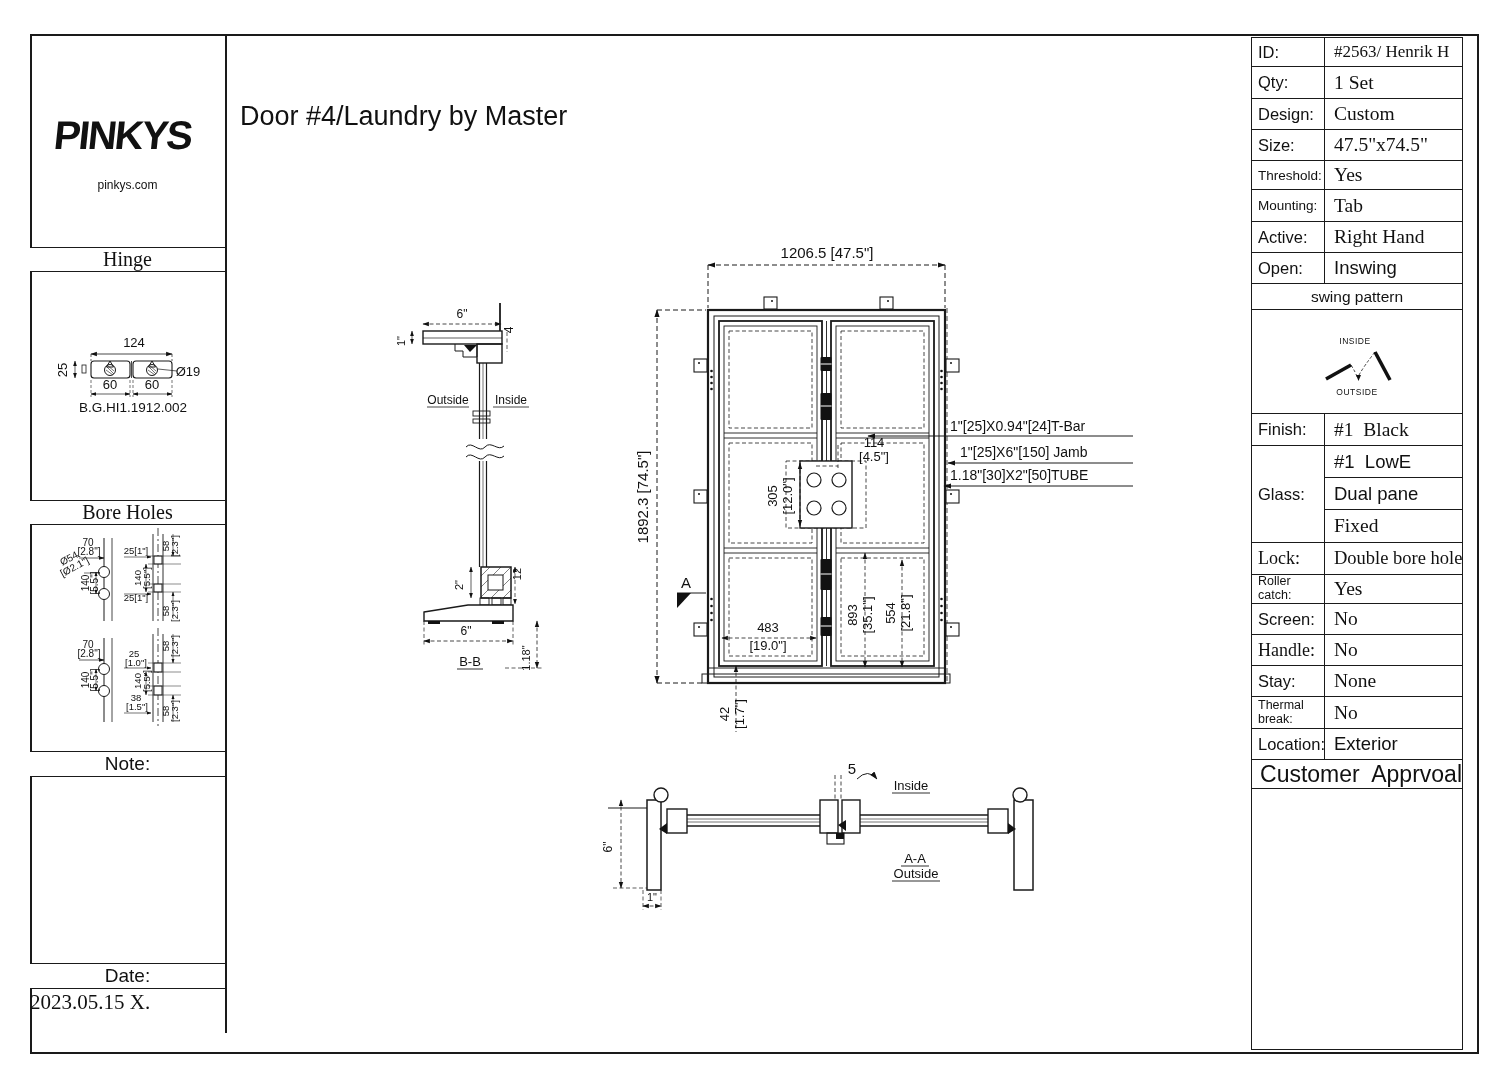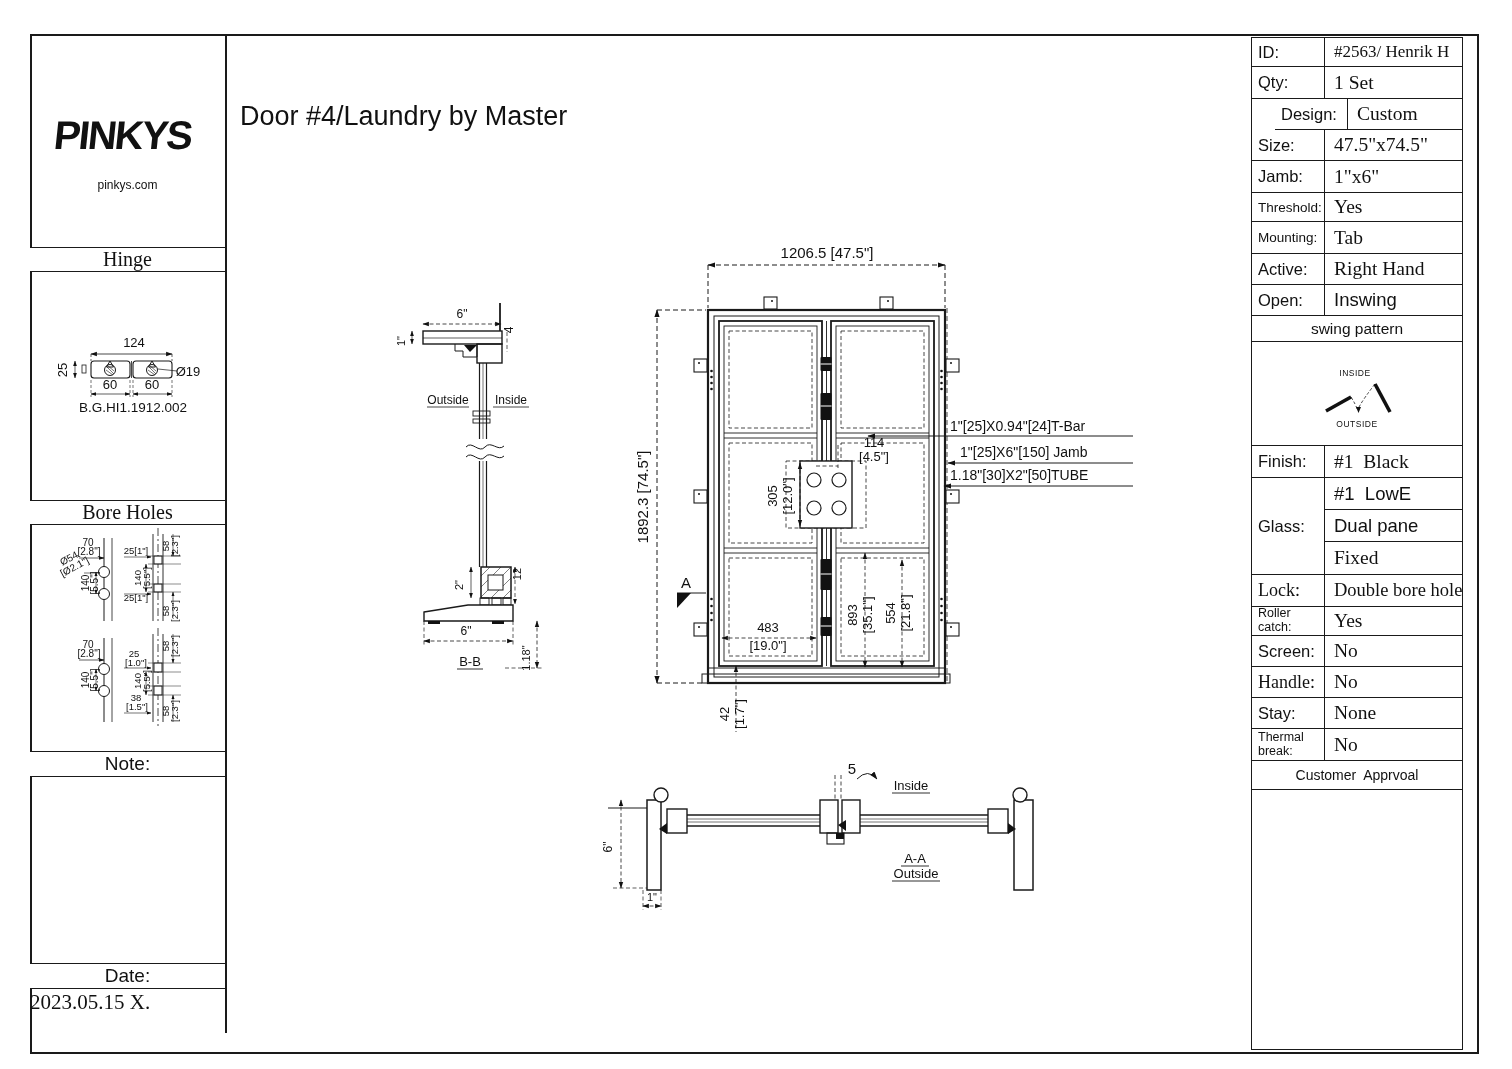--- a/index.html
+++ b/index.html
@@ -24,21 +24,21 @@
   .lbl.xs{font-size:12.5px;line-height:1.1;}
   .lbl.lserif{font-family:"Liberation Serif",serif;font-size:18px;}
   .val{padding-left:9px;font-family:"Liberation Serif",serif;font-size:19.5px;white-space:pre;}
   .val.sans{font-family:"Liberation Sans",sans-serif;font-size:18.5px;}
   .fullrow{justify-content:center;font-size:15.5px;}
   .glassgrid{display:flex;border-bottom:1.4px solid #1a1a1a;}
   .glasslbl{width:73px;flex:0 0 73px;border-right:1.4px solid #1a1a1a;display:flex;align-items:center;padding-left:6px;box-sizing:border-box;font-size:16.5px;}
   .glassvals{flex:1;display:flex;flex-direction:column;}
   .gv{height:32px;display:flex;align-items:center;border-bottom:1.4px solid #1a1a1a;box-sizing:border-box;}
   .gv:last-child{border-bottom:none;}
-  .approval{justify-content:center;font-size:14px;white-space:pre;}
+  .approval{justify-content:flex-end;font-size:23px;white-space:pre;}
   svg text{fill:#111;font-family:"Liberation Sans",sans-serif;}
 </style>
 </head>
 <body>
 
 <div id="page">
 
   <svg class="abs" style="left:0;top:0;" width="1512" height="1069" viewBox="0 0 1512 1069">
     <defs>
       <marker id="ar" viewBox="0 0 10 10" refX="9.2" refY="5" markerWidth="8" markerHeight="8" orient="auto-start-reverse">
@@ -433,31 +433,27 @@
 
   <div class="abs spec">
     <div class="row" style="height:29px;">
       <div class="lbl">ID:</div>
       <div class="val" style="font-size:17px;">#2563/ Henrik H</div>
     </div>
     <div class="row" style="height:32px;">
       <div class="lbl">Qty:</div>
       <div class="val">1 Set</div>
     </div>
-    <div class="row" style="height:31px;margin-left:23px;">
+    <div class="row" style="height:31px;">
       <div class="lbl">Design:</div>
       <div class="val">Custom</div>
     </div>
     <div class="row" style="height:31px;">
       <div class="lbl">Size:</div>
       <div class="val">47.5"x74.5"</div>
-    </div>
-    <div class="row" style="height:32px;">
-      <div class="lbl">Jamb:</div>
-      <div class="val">1"x6"</div>
     </div>
     <div class="row" style="height:29px;">
       <div class="lbl sm">Threshold:</div>
       <div class="val">Yes</div>
     </div>
     <div class="row" style="height:32px;">
       <div class="lbl sm">Mounting:</div>
       <div class="val">Tab</div>
     </div>
     <div class="row" style="height:31px;">
@@ -517,20 +513,24 @@
       <div class="val">No</div>
     </div>
     <div class="row" style="height:31px;">
       <div class="lbl">Stay:</div>
       <div class="val">None</div>
     </div>
     <div class="row" style="height:32px;">
       <div class="lbl xs">Thermal break:</div>
       <div class="val">No</div>
     </div>
+    <div class="row" style="height:31px;">
+      <div class="lbl">Location:</div>
+      <div class="val sans">Exterior</div>
+    </div>
     <div class="row approval" style="height:29px;">
       <span>Customer  Apprvoal</span>
     </div>
     <div style="flex:1;"></div>
   </div>
 
 
 </div>
 
 </body></html>

